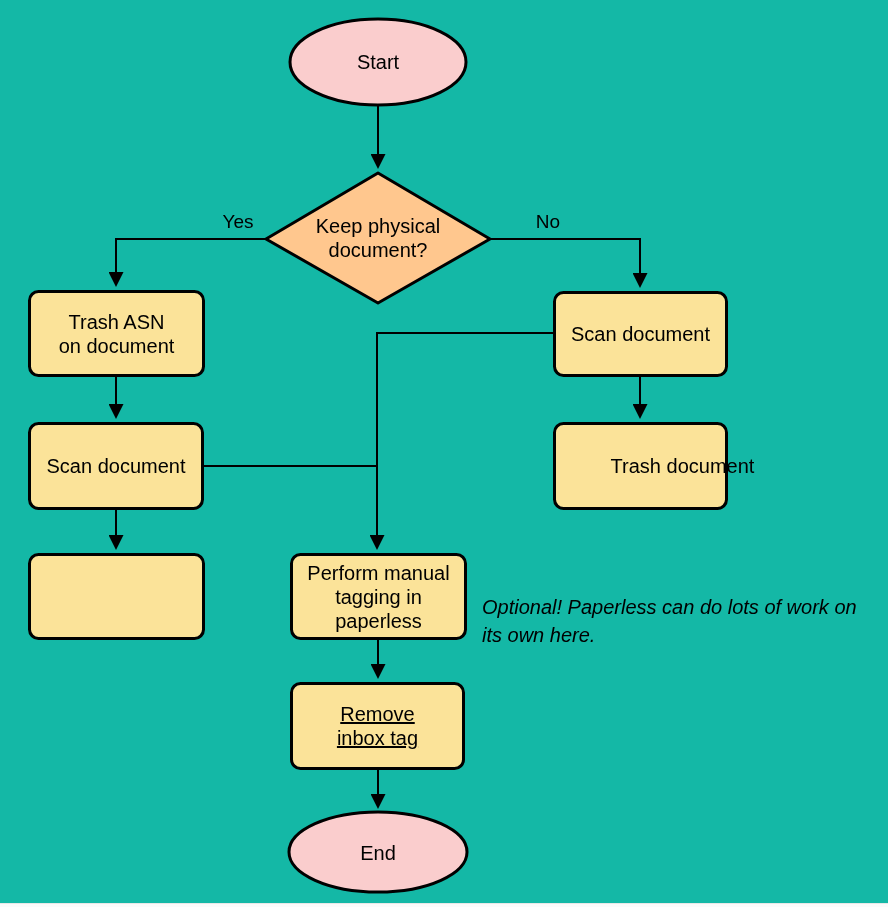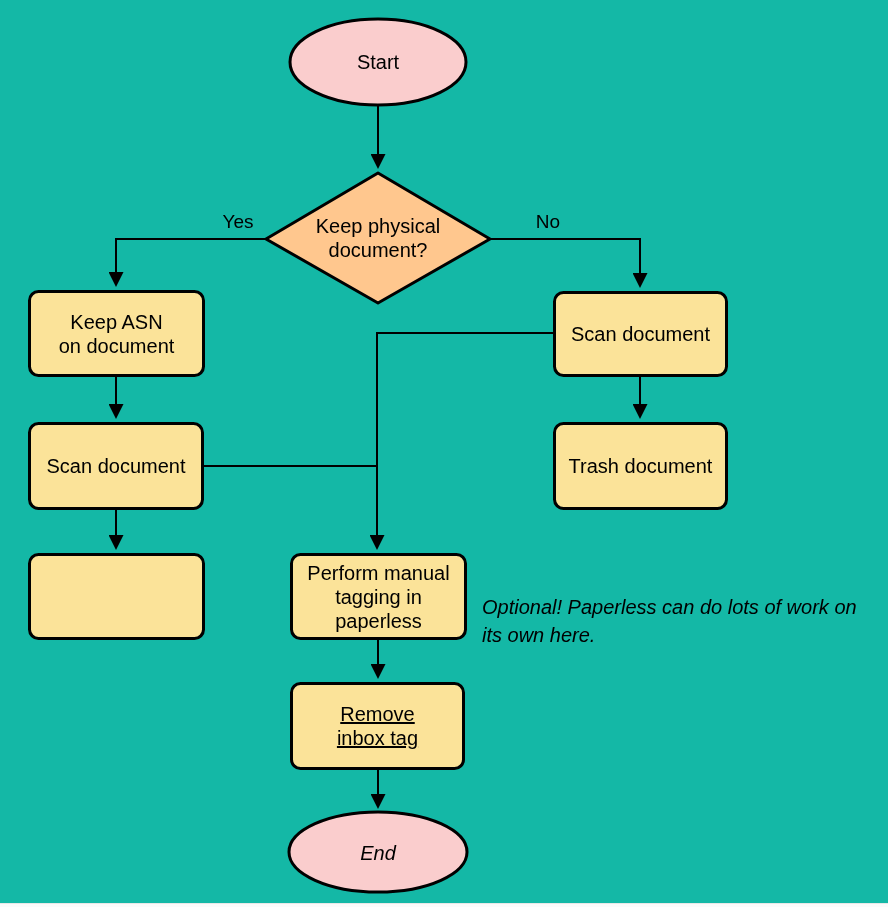--- a/index.html
+++ b/index.html
@@ -103,31 +103,31 @@
     <rect class="shape" x="554.5" y="292.5" width="172" height="83" rx="9" fill="#FBE399"></rect>
     <rect class="shape" x="554.5" y="423.5" width="172" height="85" rx="9" fill="#FBE399"></rect>
     <rect class="shape" x="291.5" y="554.5" width="174" height="84" rx="9" fill="#FBE399"></rect>
     <rect class="shape" x="291.5" y="683.5" width="172" height="85" rx="9" fill="#FBE399"></rect>
     <ellipse class="shape" cx="378" cy="852" rx="89" ry="40" fill="#FACDCD"></ellipse>
   </svg>
 
   <div class="lbl" style="left:289px; top:19px; width:178px; height:86px;">Start</div>
   <div class="lbl" style="left:266px; top:172px; width:224px; height:132px;">Keep physical
 document?</div>
-  <div class="lbl" style="left:28px; top:290px; width:177px; height:87px;">Keep ASN
+  <div class="lbl" style="left:28px; top:290px; width:177px; height:87px;">Trash ASN
 on document</div>
   <div class="lbl" style="left:28px; top:422px; width:176px; height:88px;">Scan document</div>
   <div class="lbl" style="left:553px; top:291px; width:175px; height:86px;">Scan document</div>
-  <div class="lbl" style="left:553px; top:422px; width:175px; height:88px;">Trash document</div>
+  <div class="lbl" style="left:553px; top:422px; width:175px; height:88px;padding-left:42px;">Trash document</div>
   <div class="lbl" style="left:290px; top:553px; width:177px; height:87px;border-radius:8px;">Perform manual
 tagging in
 paperless</div>
   <div class="lbl" style="left:290px; top:682px; width:175px; height:88px;text-decoration:underline;">Remove
 inbox tag</div>
-  <div class="lbl" style="left:289px; top:814px; width:178px; height:78px;font-style:italic;">End</div>
+  <div class="lbl" style="left:289px; top:814px; width:178px; height:78px;">End</div>
 
   <div class="edge-lbl" style="left:208px; top:210px; width:60px; height:24px;">Yes</div>
   <div class="edge-lbl" style="left:518px; top:210px; width:60px; height:24px;">No</div>
 
   <div class="annotation">Optional! Paperless can do lots of work on
 its own here.</div>
 
   <div class="bottom-strip"></div>
 
 </div>

